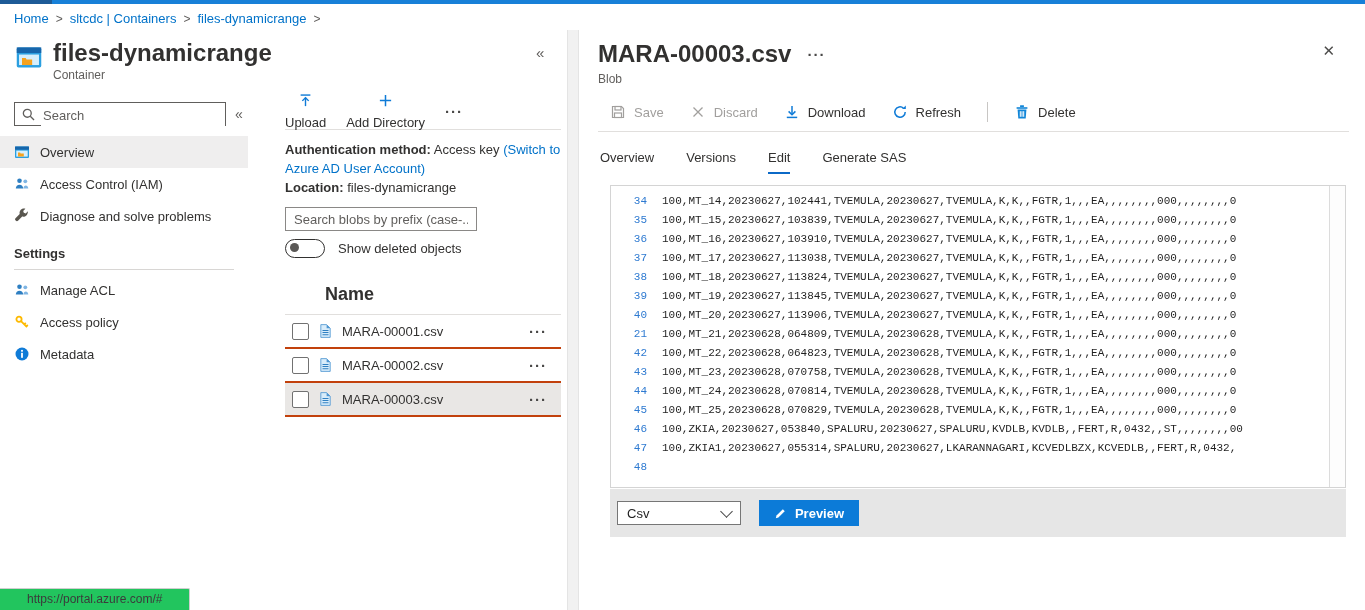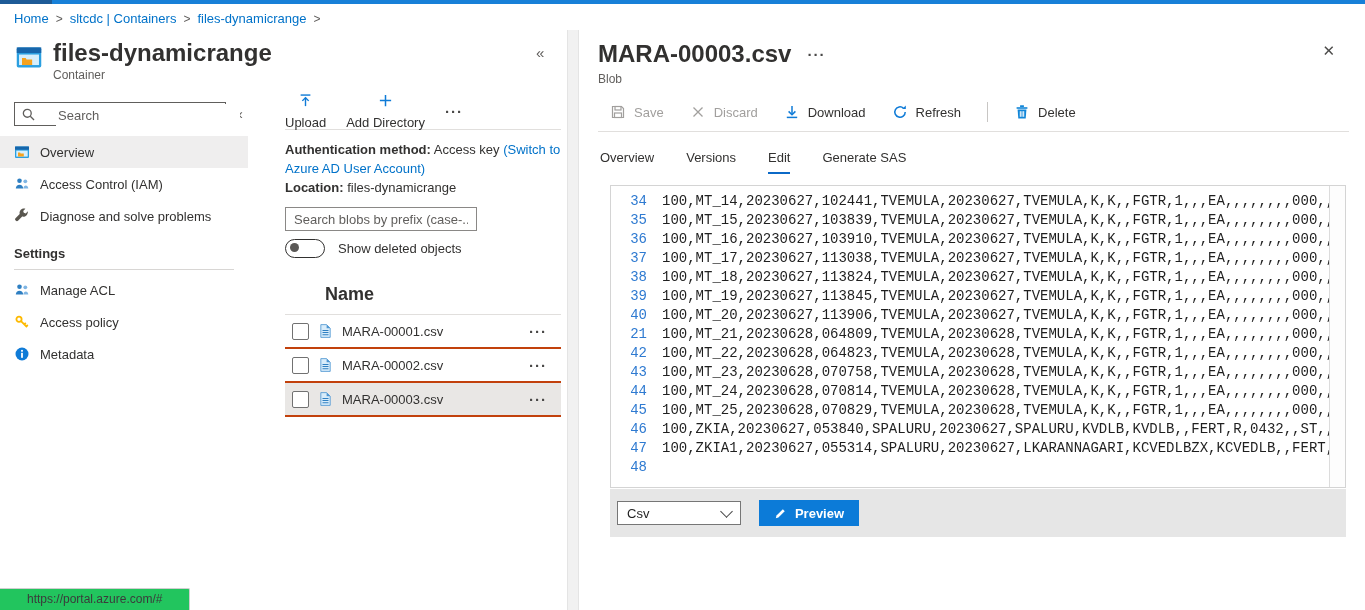--- a/index.html
+++ b/index.html
@@ -18,21 +18,21 @@
   .lb-titleicon{width:30px;height:28px;margin-top:3px;}
   .lb-title{font-size:24px;font-weight:700;color:#323130;line-height:26px;}
   .lb-sub{font-size:12px;color:#605e5c;margin-top:2px;}
   .lb-collapse{position:absolute;top:44px;left:536px;color:#605e5c;font-size:15px;cursor:pointer;}
   
   .sidebar{position:absolute;top:100px;left:0;width:248px;}
   .search-row{display:flex;align-items:center;gap:9px;margin:2px 0 10px 14px;}
   .search-box{position:relative;width:212px;height:24px;border:1px solid #605e5c;background:#fff;box-sizing:border-box;}
   .search-box svg{position:absolute;left:6px;top:4px;width:15px;height:15px;}
   .search-box input{position:absolute;left:26px;top:1px;width:180px;height:20px;border:none;outline:none;
-    font-family:"Liberation Sans",sans-serif;font-size:13px;color:#323130;margin-left:15px;}
+    font-family:"Liberation Sans",sans-serif;font-size:13px;color:#323130;}
   .search-box input::placeholder{color:#605e5c;}
   .side-collapse{color:#605e5c;font-size:14px;cursor:pointer;}
   .menu-item{display:flex;align-items:center;gap:10px;height:32px;padding-left:14px;cursor:pointer;}
   .menu-item.selected{background:#efeeee;}
   .menu-item svg{width:16px;height:16px;flex:none;}
   .menu-item .mlabel{font-size:13px;color:#323130;}
   .settings-header{font-size:13px;font-weight:700;color:#323130;padding:14px 0 8px 14px;}
   .settings-divider{border-top:1px solid #d8d6d4;margin:0 14px 4px 14px;}
   
   .mid{position:absolute;top:96px;left:285px;width:276px;}
@@ -77,21 +77,21 @@
   .rtb.disabled .tlabel{color:#a19f9d;cursor:default;}
   .vdiv{width:1px;height:20px;background:#c8c6c4;}
   .rb-divider{position:absolute;top:103px;left:18px;right:16px;border-top:1px solid #e1dfdd;}
   .rb-tabs{position:absolute;top:122px;left:20px;display:flex;gap:32px;}
   .tab{font-size:13px;color:#323130;padding-bottom:7px;cursor:pointer;}
   .tab.active{font-weight:400;border-bottom:2px solid #0b69c7;}
   
   .editor{position:absolute;top:157px;left:30px;width:736px;height:303px;border:1px solid #d4d4d4;
     background:#fff;box-sizing:border-box;overflow:hidden;}
   .code-rows{padding-top:6px;}
-  .crow{display:flex;height:19px;line-height:19px;font-family:"Liberation Mono","DejaVu Sans Mono",monospace;font-size:14px;align-items:center;}
+  .crow{display:flex;height:19px;line-height:19px;font-family:"Liberation Mono","DejaVu Sans Mono",monospace;font-size:11px;align-items:center;}
   .ln{width:36px;text-align:right;padding-right:15px;color:#2e7ad1;flex:none;}
   .ct{white-space:pre;color:#1f1f1f;overflow:hidden;}
   .scrollbar{position:absolute;top:0;right:0;bottom:0;width:15px;border-left:1px solid #dcdcdc;background:#fdfdfd;}
   
   .efooter{position:absolute;top:461px;left:30px;width:736px;height:48px;background:#e6e6e6;
     display:flex;align-items:center;gap:18px;padding-left:7px;box-sizing:border-box;}
   .fmt-select{width:124px;height:24px;background:#fff;border:1px solid #767676;box-sizing:border-box;
     display:flex;align-items:center;justify-content:space-between;padding:0 9px;cursor:pointer;}
   .fmt-select .fval{font-size:13px;color:#1f1f1f;}
   .chev{width:8px;height:8px;border-right:1.5px solid #444;border-bottom:1.5px solid #444;

